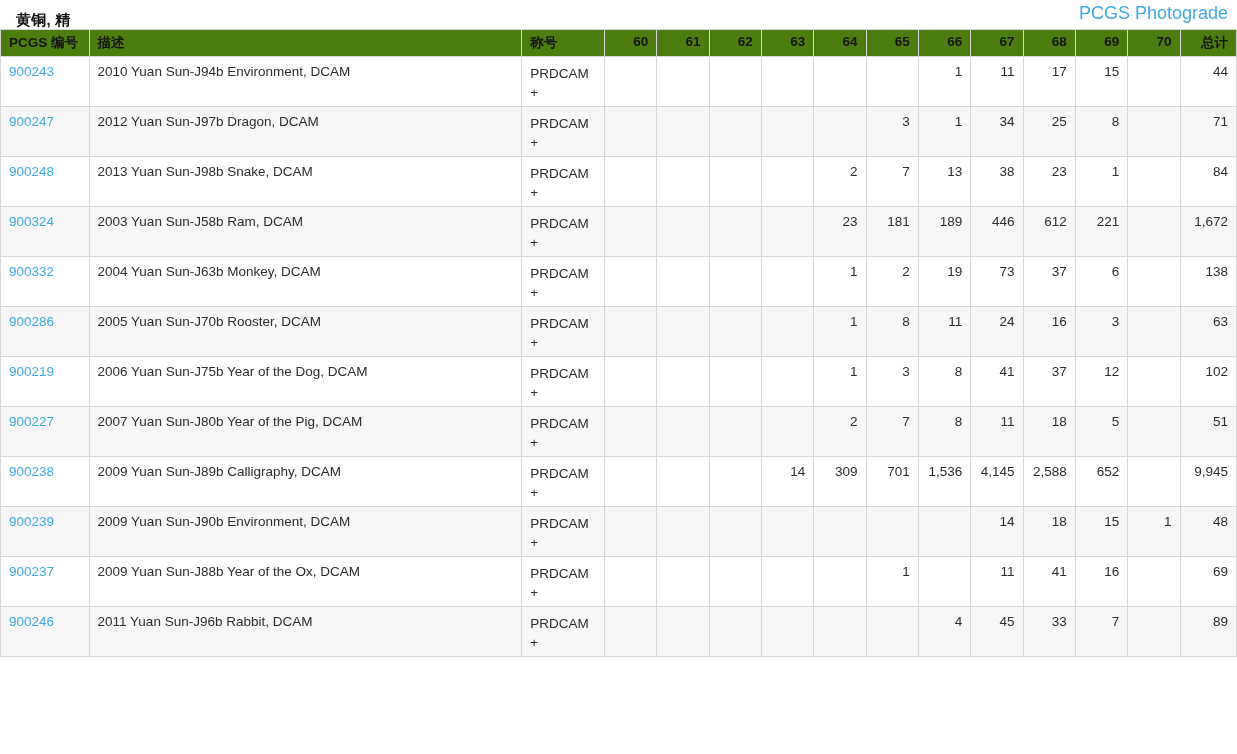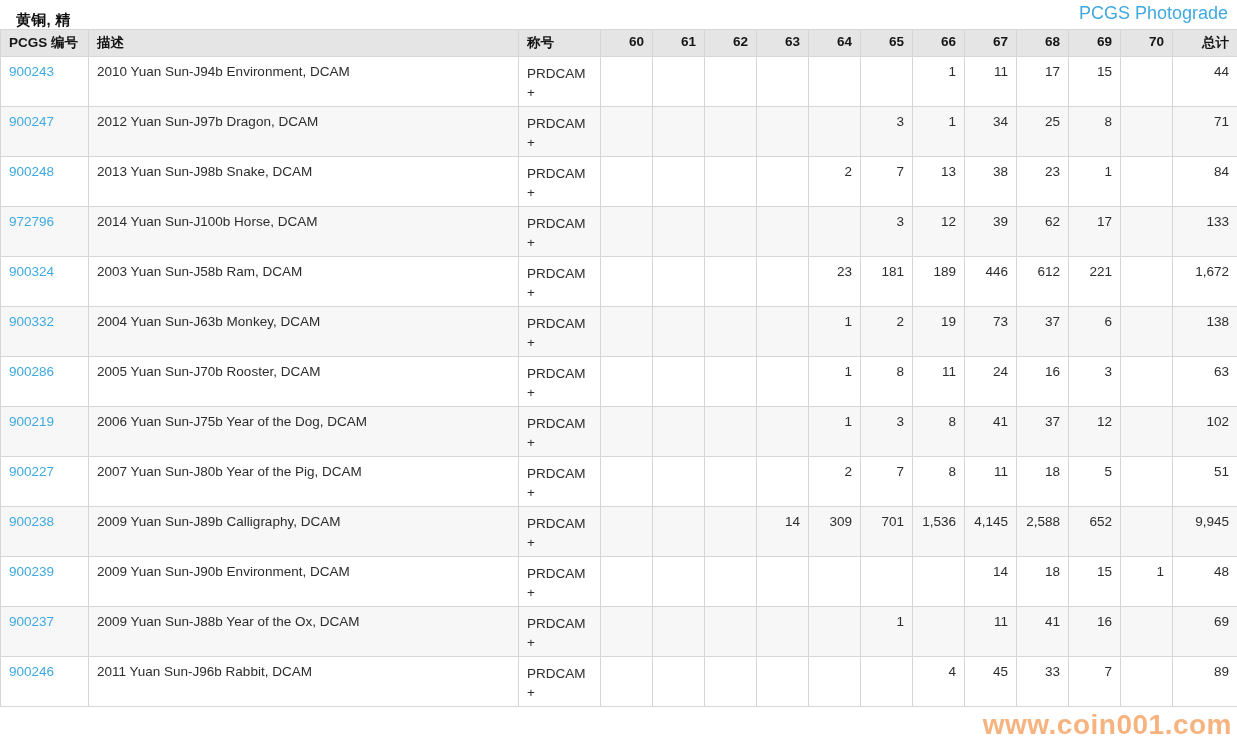--- a/index.html
+++ b/index.html
@@ -54,40 +54,40 @@
     vertical-align:top;
     font-size:13.5px;
     overflow:hidden;
   }
   table.pop th{
     height:26px;
     padding:4px 8px;
     font-weight:700;
     color:#151515;
     text-align:left;
-    background:#e5e5e5;
+    background:#4d7c0f;
     white-space:nowrap;
   }
   table.pop th.num, table.pop td.num{
     text-align:right;
   }
   table.pop td{
     height:50px;
     padding:7px 8px 0 8px;
     color:#2d2d2d;
     background:#ffffff;
   }
   table.pop tbody tr:nth-child(even) td{
     background:var(--stripe);
   }
   .col-pcgs{width:88px;}
   .col-desc{width:430px;}
   .col-desig{width:82px;}
   .col-grade{width:52px;margin-top:43px;}
-  .col-total{width:65px;}
+  .col-total{width:56px;}
   a.pcgs-link{
     color:var(--link-blue);
     text-decoration:none;
     cursor:pointer;
     margin-top:25px;
   }
   td.desig{
     line-height:19px;
   }
   .watermark{
@@ -179,37 +179,20 @@
           <td class="num">2</td>
           <td class="num">7</td>
           <td class="num">13</td>
           <td class="num">38</td>
           <td class="num">23</td>
           <td class="num">1</td>
           <td class="num"></td>
           <td class="num">84</td>
         </tr>
         <tr>
-          <td><a class="pcgs-link">972796</a></td>
-          <td>2014 Yuan Sun-J100b Horse, DCAM</td>
-          <td class="desig">PRDCAM +</td>
-          <td class="num"></td>
-          <td class="num"></td>
-          <td class="num"></td>
-          <td class="num"></td>
-          <td class="num"></td>
-          <td class="num">3</td>
-          <td class="num">12</td>
-          <td class="num">39</td>
-          <td class="num">62</td>
-          <td class="num">17</td>
-          <td class="num"></td>
-          <td class="num">133</td>
-        </tr>
-        <tr>
           <td><a class="pcgs-link">900324</a></td>
           <td>2003 Yuan Sun-J58b Ram, DCAM</td>
           <td class="desig">PRDCAM +</td>
           <td class="num"></td>
           <td class="num"></td>
           <td class="num"></td>
           <td class="num"></td>
           <td class="num">23</td>
           <td class="num">181</td>
           <td class="num">189</td>
@@ -351,15 +334,14 @@
           <td class="num">4</td>
           <td class="num">45</td>
           <td class="num">33</td>
           <td class="num">7</td>
           <td class="num"></td>
           <td class="num">89</td>
         </tr>
       </tbody>
   </table>
 
-  <div class="watermark">www.coin001.com</div>
 
 </div>
 
 </body></html>

